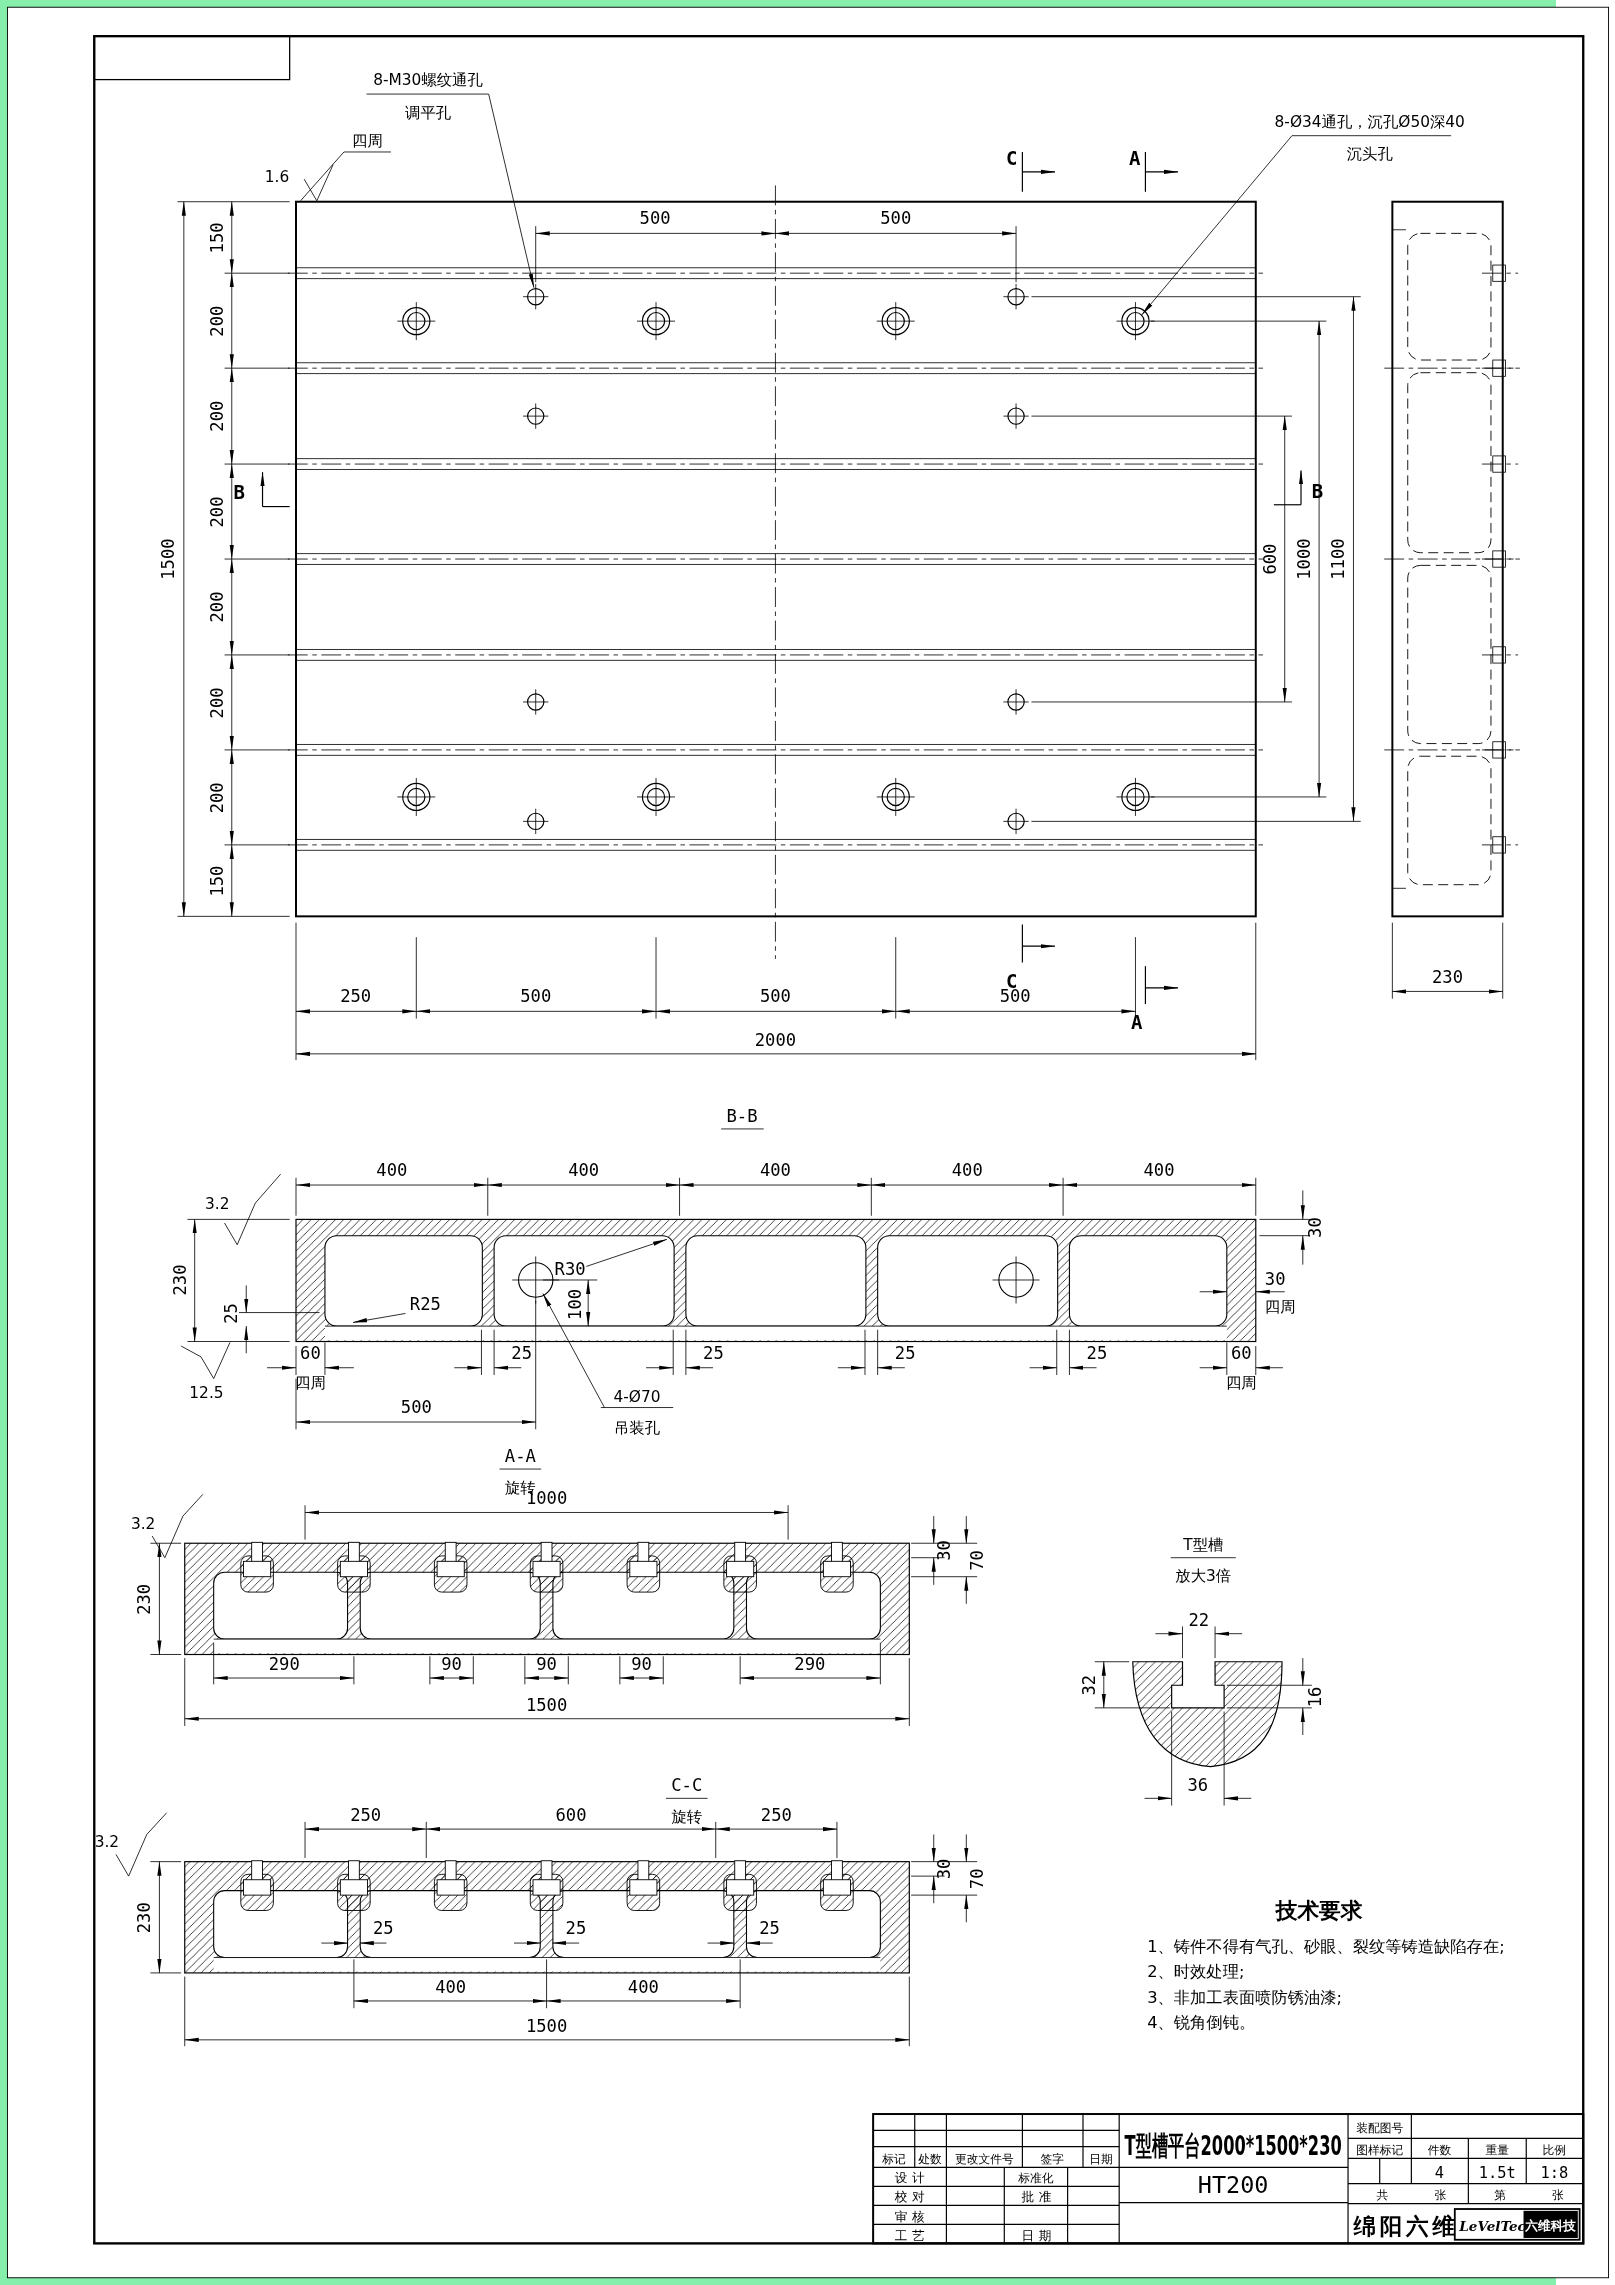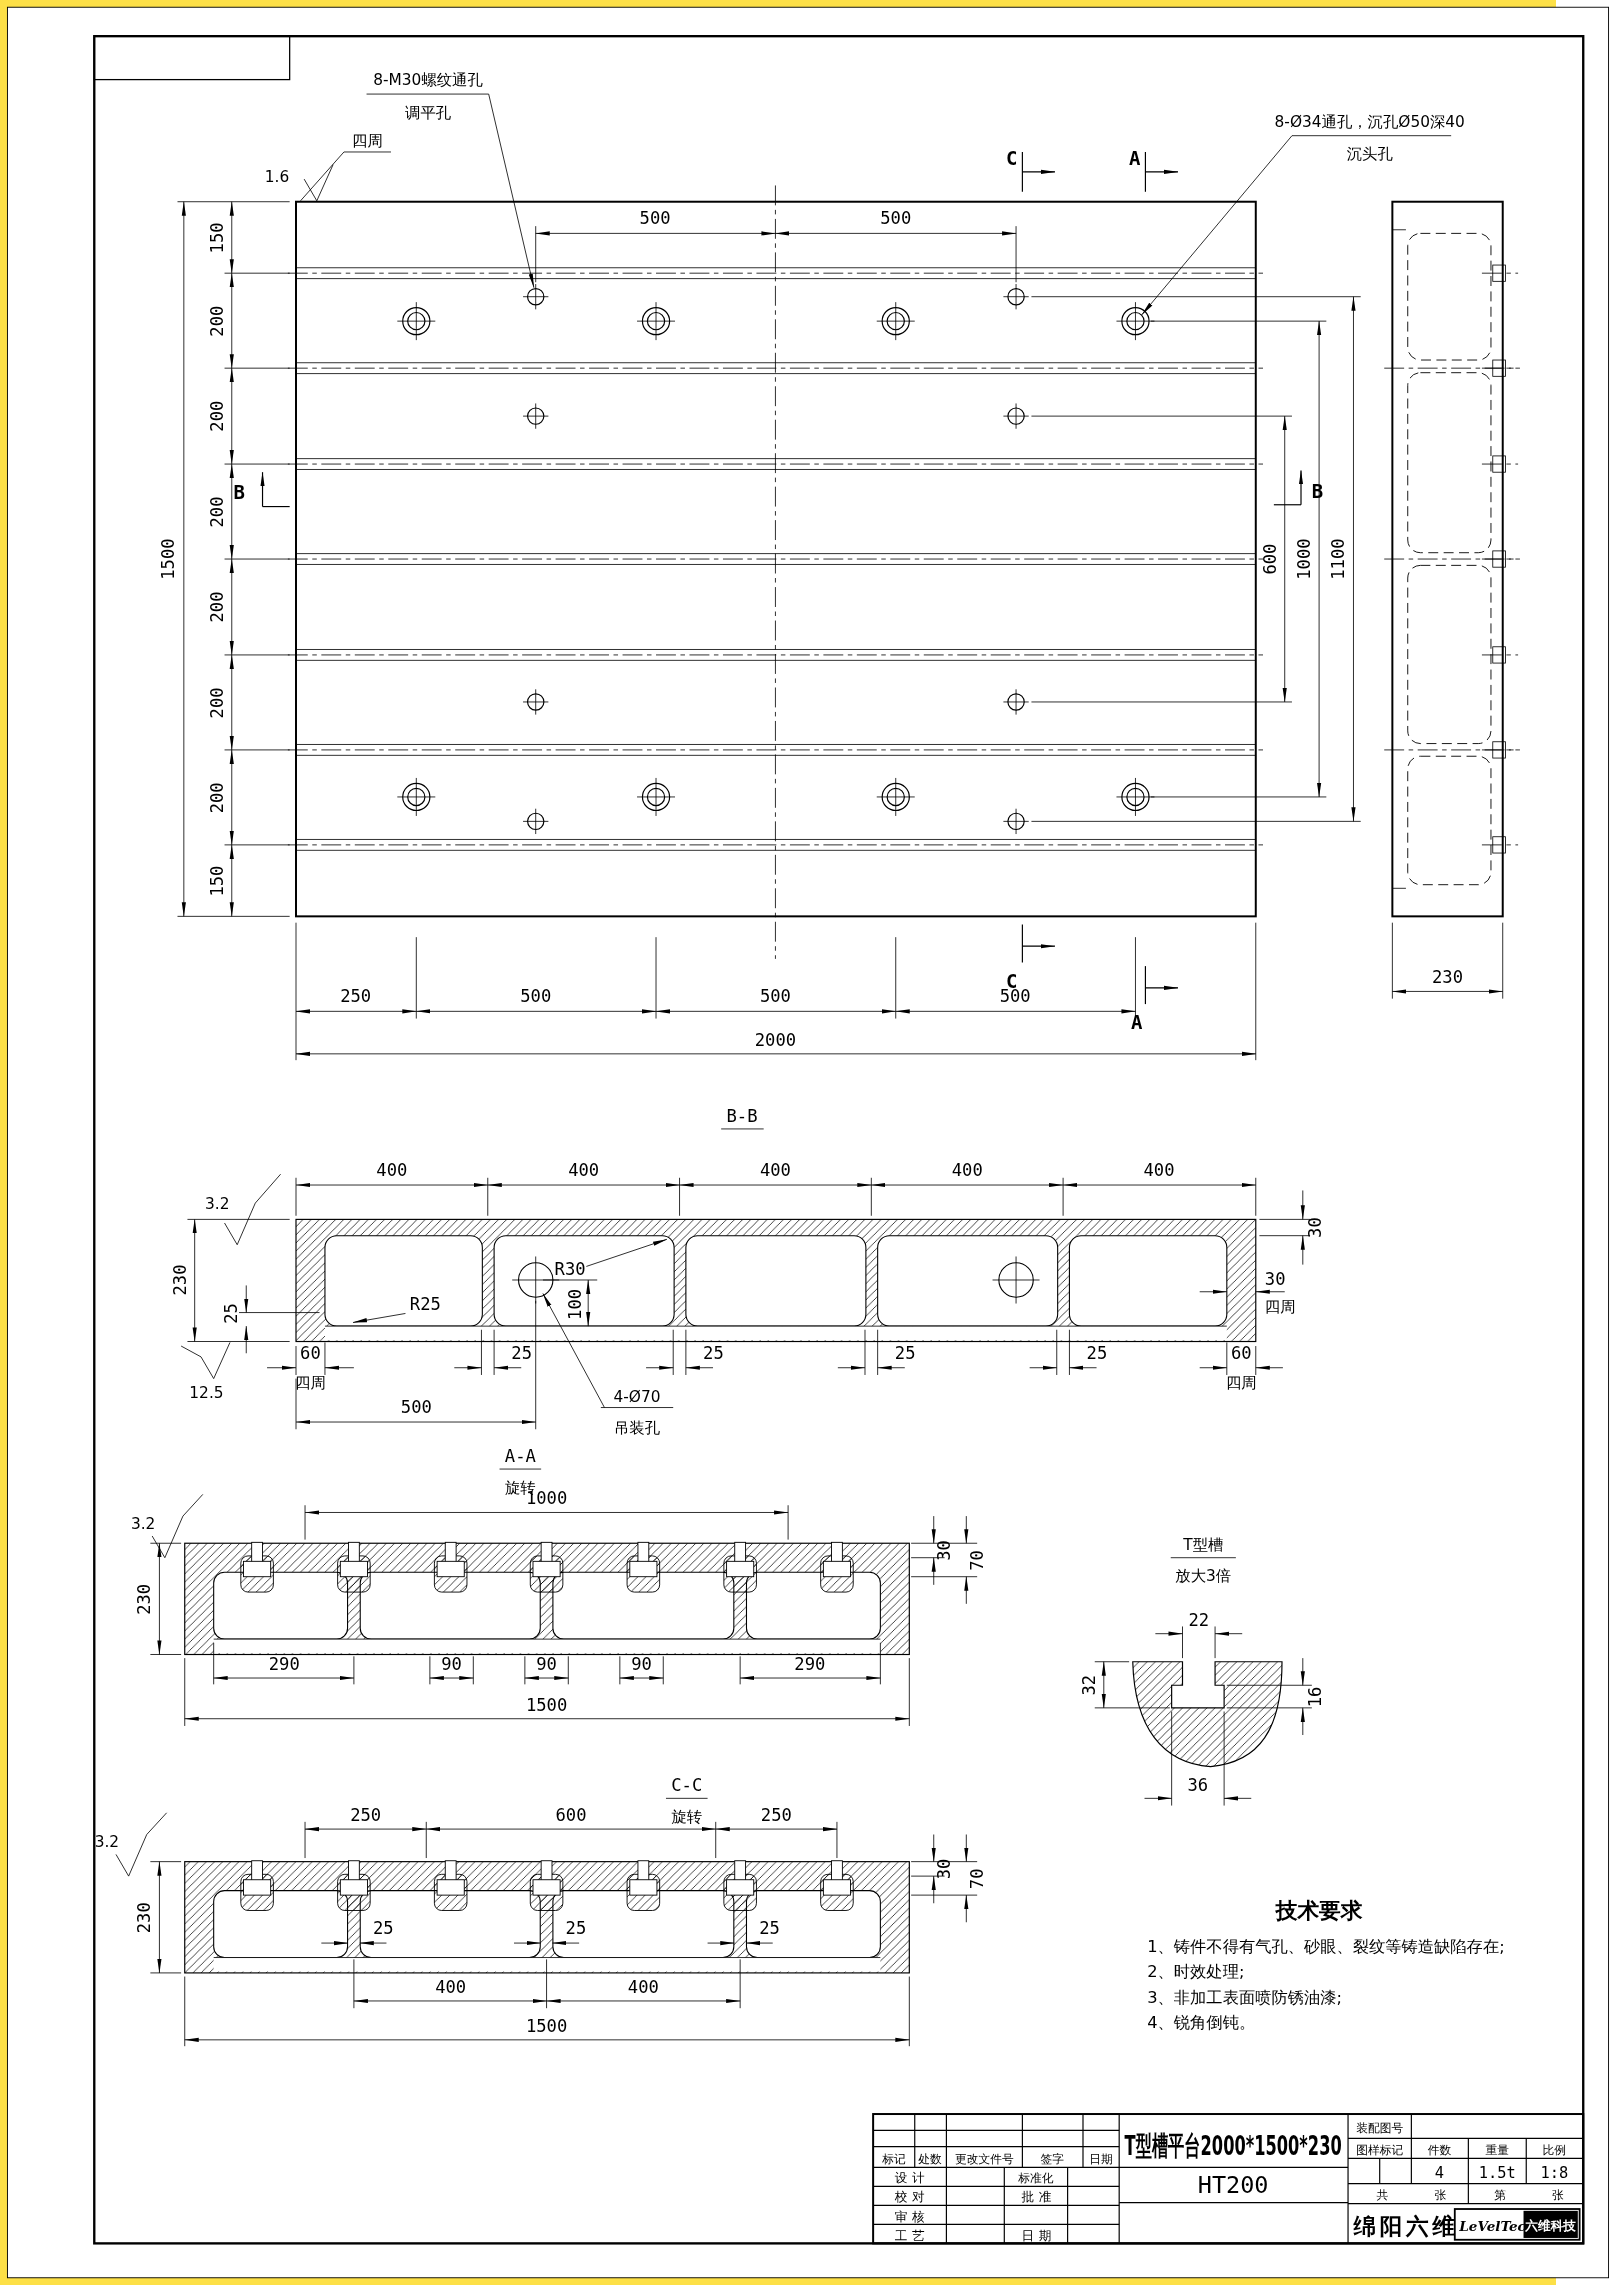--- a/index.html
+++ b/index.html
@@ -1,16 +1,16 @@
 <!DOCTYPE html>
 <html style="font-size:14.5px"><head>
 <meta charset="utf-8">
 <style>
   html,body{margin:0;padding:0;background:#ffffff;}
-  .page{width:1556px;height:2285px;background:#fde047;position:relative;font-family:"DejaVu Sans",sans-serif;}
+  .page{width:1556px;height:2285px;background:#86efac;position:relative;font-family:"DejaVu Sans",sans-serif;}
   svg{display:block;}
   svg text{fill:#000;}
   .t{stroke:#000;stroke-width:0.9;fill:none;}
   .m{stroke:#000;stroke-width:1.3;fill:none;}
   .o{stroke:#000;stroke-width:2.2;fill:none;}
   .cl{stroke:#000;stroke-width:0.9;fill:none;stroke-dasharray:22 5 5 5;}
   .hd{stroke:#000;stroke-width:1;fill:none;stroke-dasharray:11 6;}
   .wf{fill:#ffffff;stroke:#000;stroke-width:1.2;}
   .hf{fill:url(#h);stroke:#000;stroke-width:1.3;}
   .d{font:19px "DejaVu Sans Mono",monospace;}

